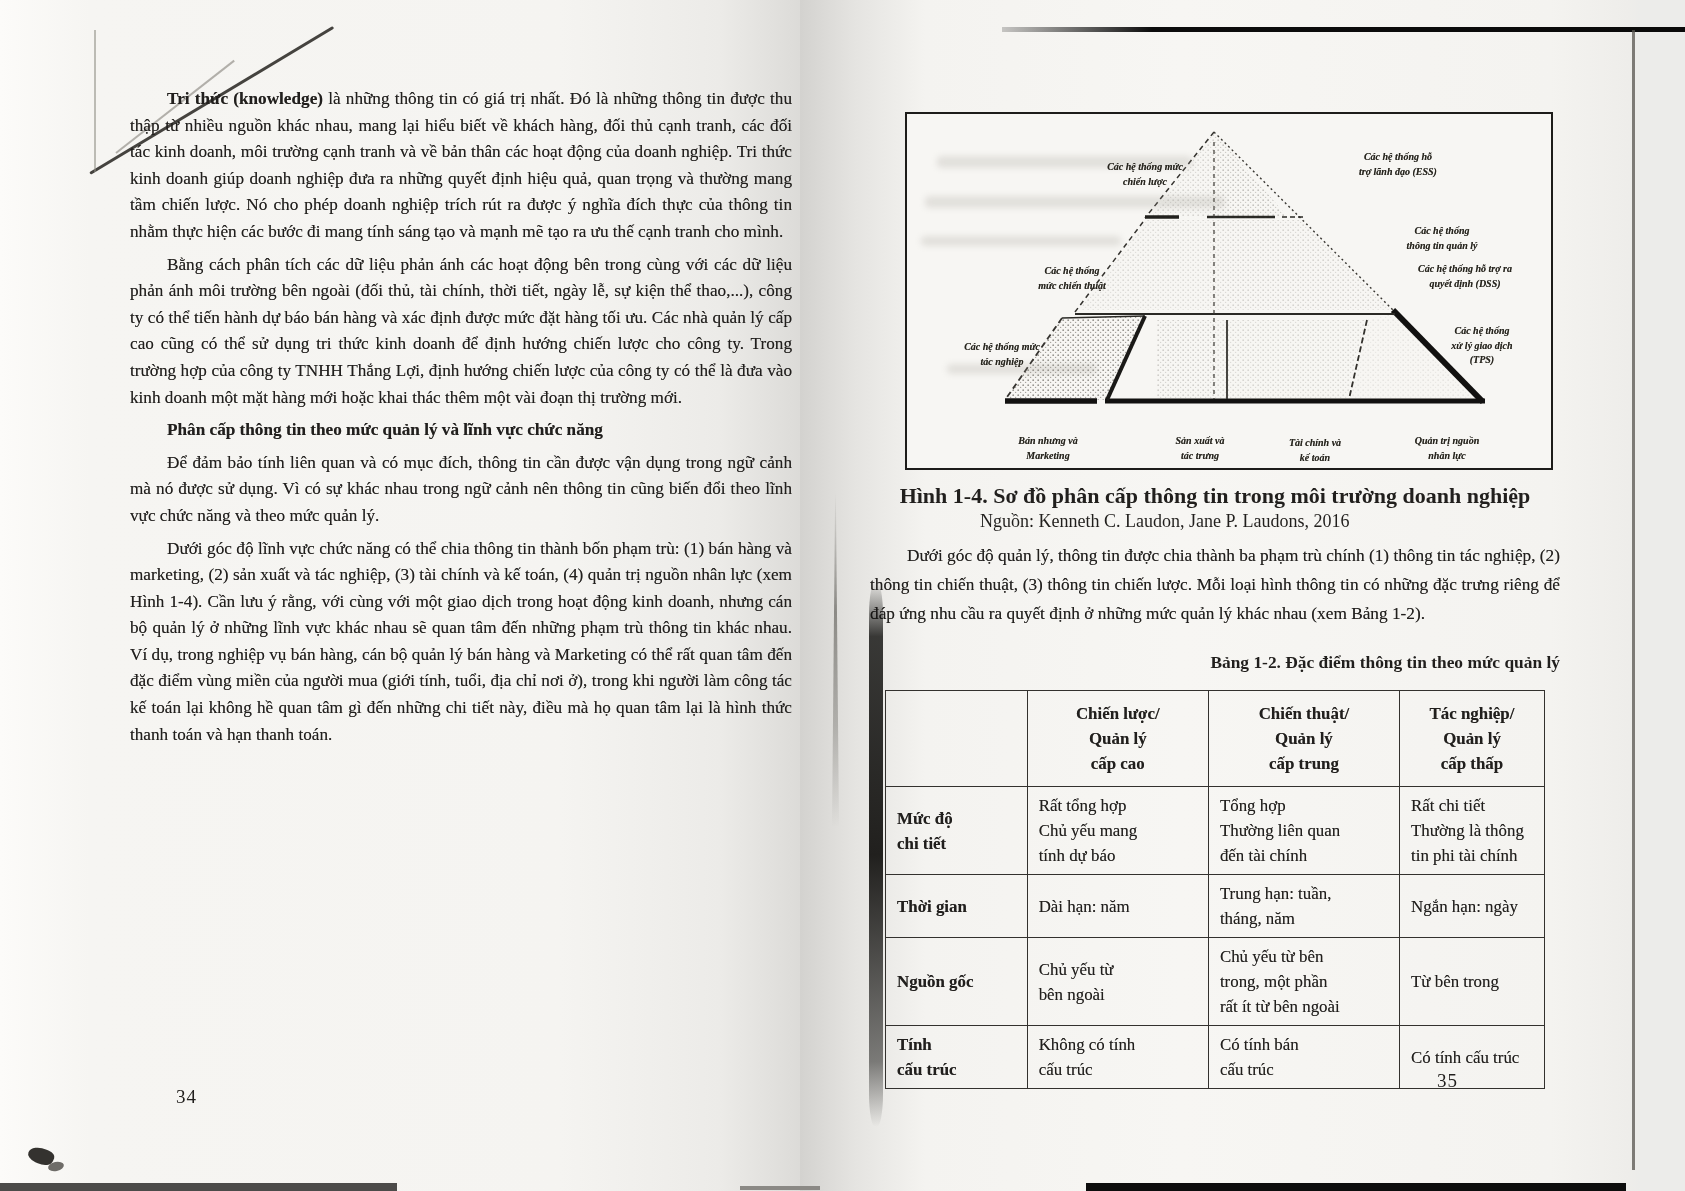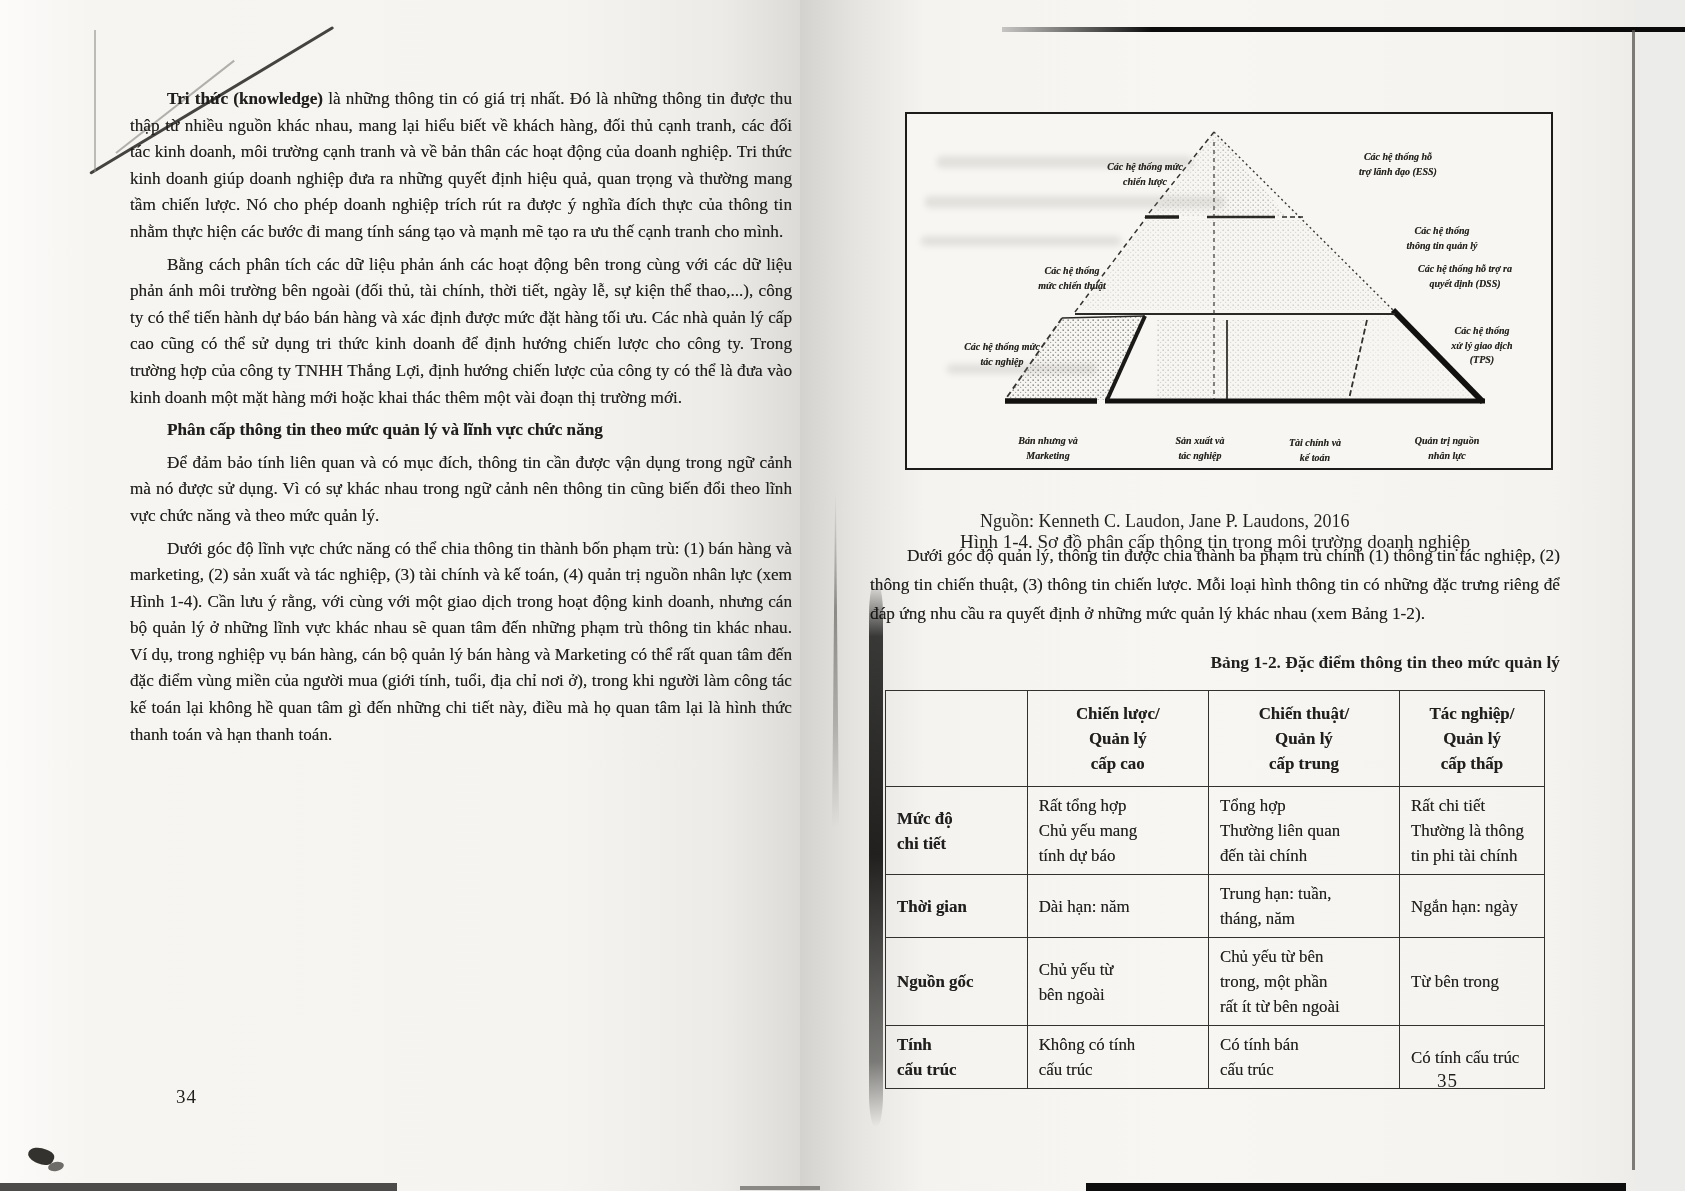--- a/index.html
+++ b/index.html
@@ -54,21 +54,21 @@
     border:2px solid #1d1c1a;background:#f7f6f3;box-sizing:border-box;
   }
   .figure svg{position:absolute;left:0;top:0;}
   .fig-label{
     position:absolute;font-style:italic;font-weight:bold;
     font-size:10px;line-height:14.5px;color:#28261f;text-align:center;
     white-space:pre-line;text-shadow:0 0 .5px rgba(40,38,31,.6);
   }
   .fig-caption{
     position:absolute;left:70px;top:483px;width:690px;text-align:center;
-    font-weight:normal;font-size:19px;margin-top:48px;
+    font-weight:bold;font-size:22px;
   }
   .fig-source{
     position:absolute;left:180px;top:511px;width:575px;
     font-size:18px;
   }
   .right-para{
     position:absolute;left:70px;top:541px;width:690px;
     font-size:17.3px;line-height:29px;text-align:justify;text-indent:37px;
     text-shadow:0 0 .6px rgba(33,31,29,.55);
   }
@@ -174,21 +174,21 @@
       <div class="fig-label" style="left:473px;top:148px;width:170px;">Các hệ thống hỗ trợ ra
 quyết định (DSS)</div>
       <div class="fig-label" style="left:15px;top:226px;width:160px;">Các hệ thống mức
 tác nghiệp</div>
       <div class="fig-label" style="left:505px;top:210px;width:140px;">Các hệ thống
 xử lý giao dịch
 (TPS)</div>
       <div class="fig-label" style="left:66px;top:320px;width:150px;">Bán nhưng và
 Marketing</div>
       <div class="fig-label" style="left:223px;top:320px;width:140px;">Sản xuất và
-tác nghiệp</div>
+tác trưng</div>
       <div class="fig-label" style="left:338px;top:322px;width:140px;">Tài chính và
 kế toán</div>
       <div class="fig-label" style="left:465px;top:320px;width:150px;">Quản trị nguồn
 nhân lực</div>
     </div>
 
     <div class="fig-caption">Hình 1-4. Sơ đồ phân cấp thông tin trong môi trường doanh nghiệp</div>
     <div class="fig-source">Nguồn: Kenneth C. Laudon, Jane P. Laudons, 2016</div>
 
     <div class="right-para">Dưới góc độ quản lý, thông tin được chia thành ba phạm trù chính (1) thông tin tác nghiệp, (2) thông tin chiến thuật, (3) thông tin chiến lược. Mỗi loại hình thông tin có những đặc trưng riêng để đáp ứng nhu cầu ra quyết định ở những mức quản lý khác nhau (xem Bảng 1-2).</div>

